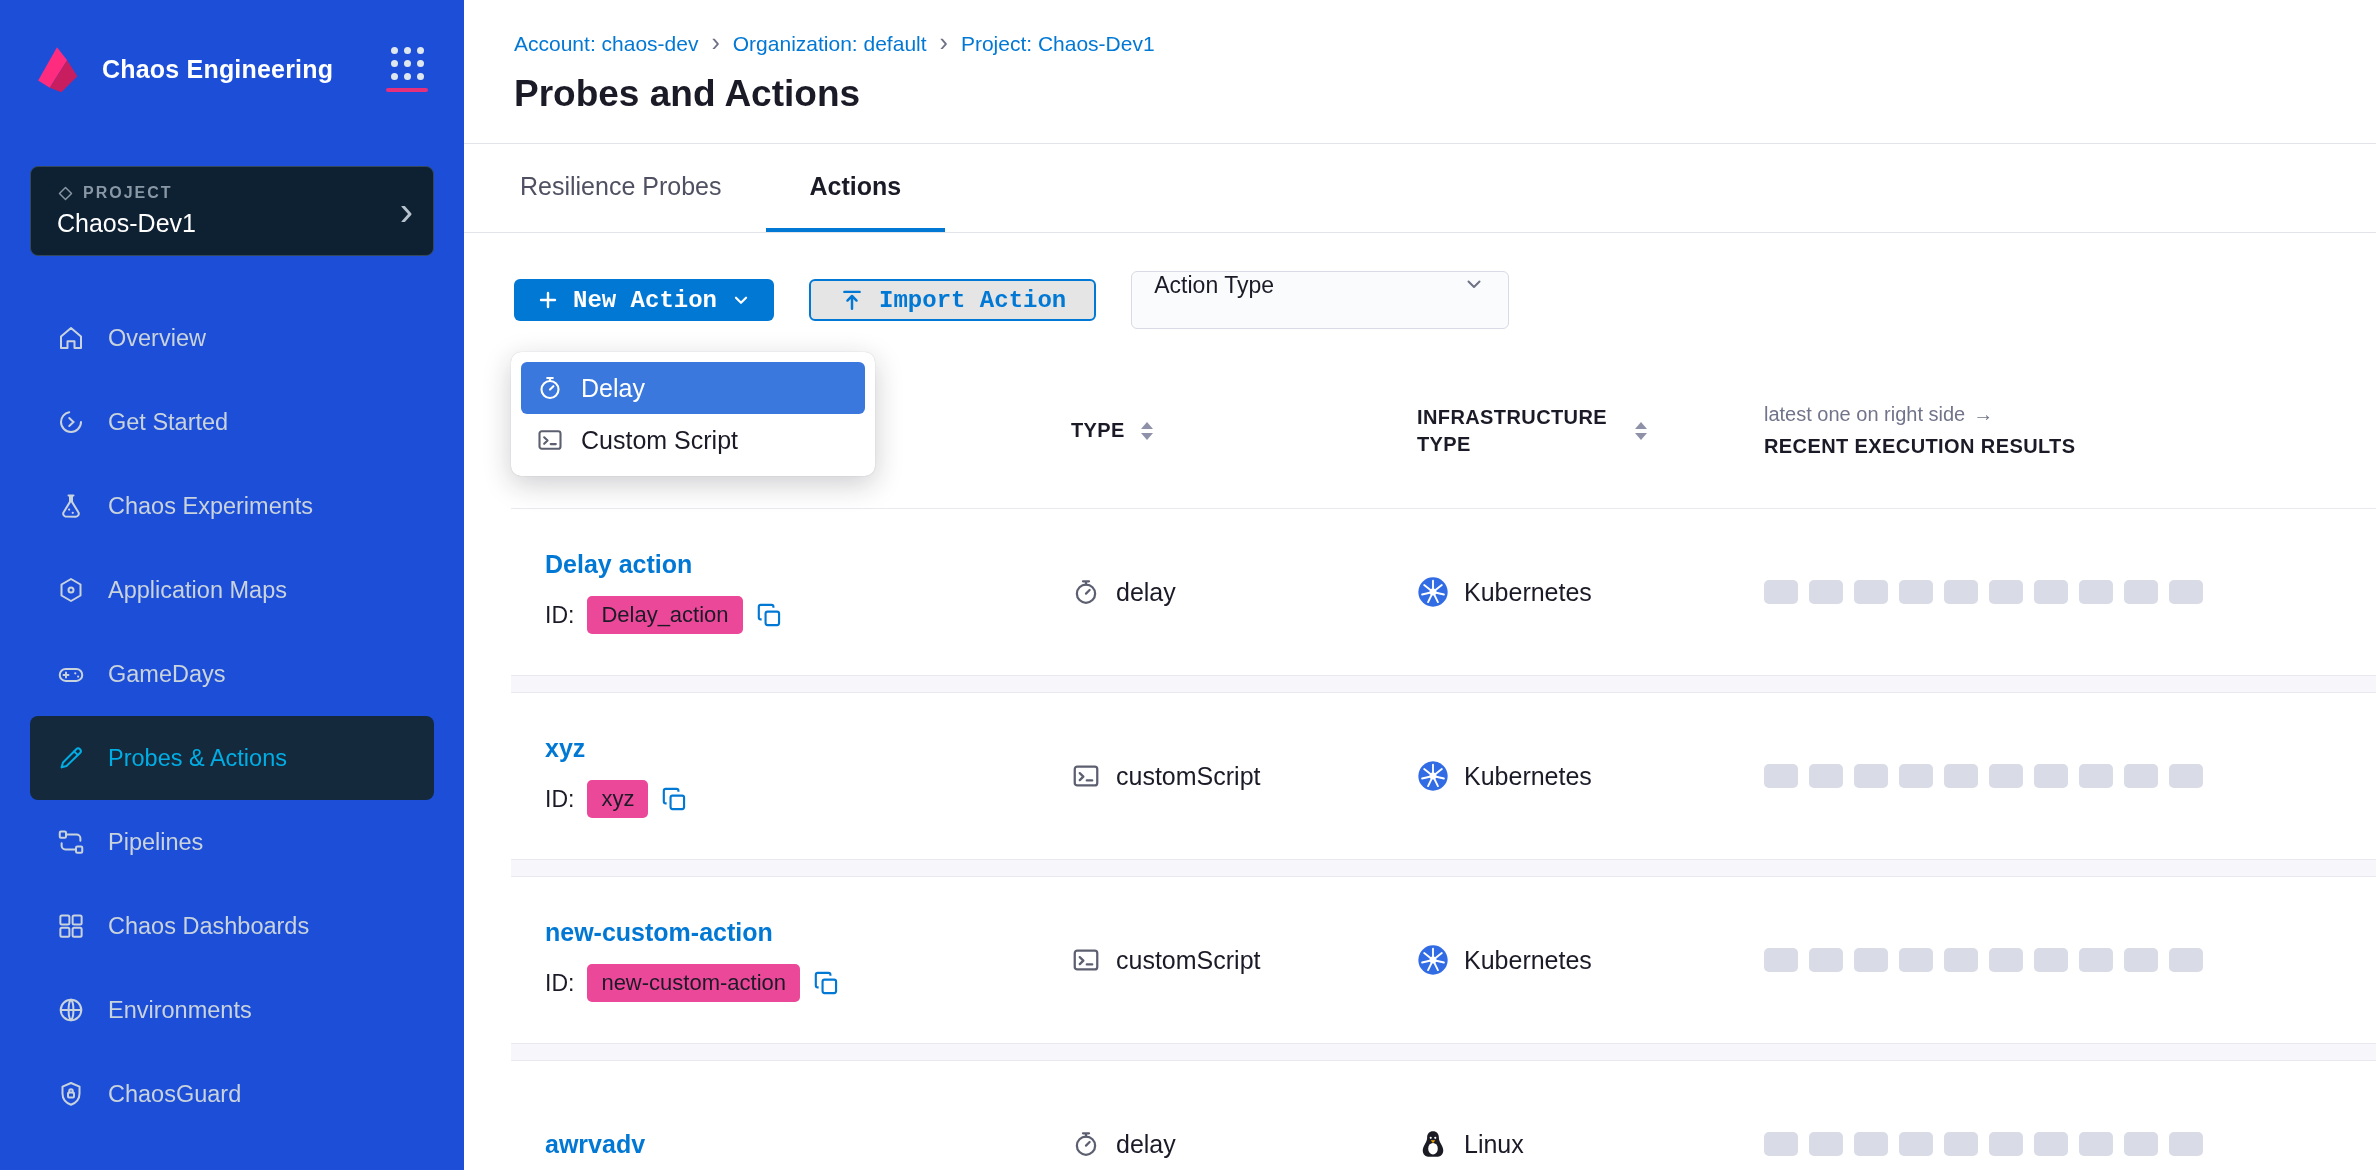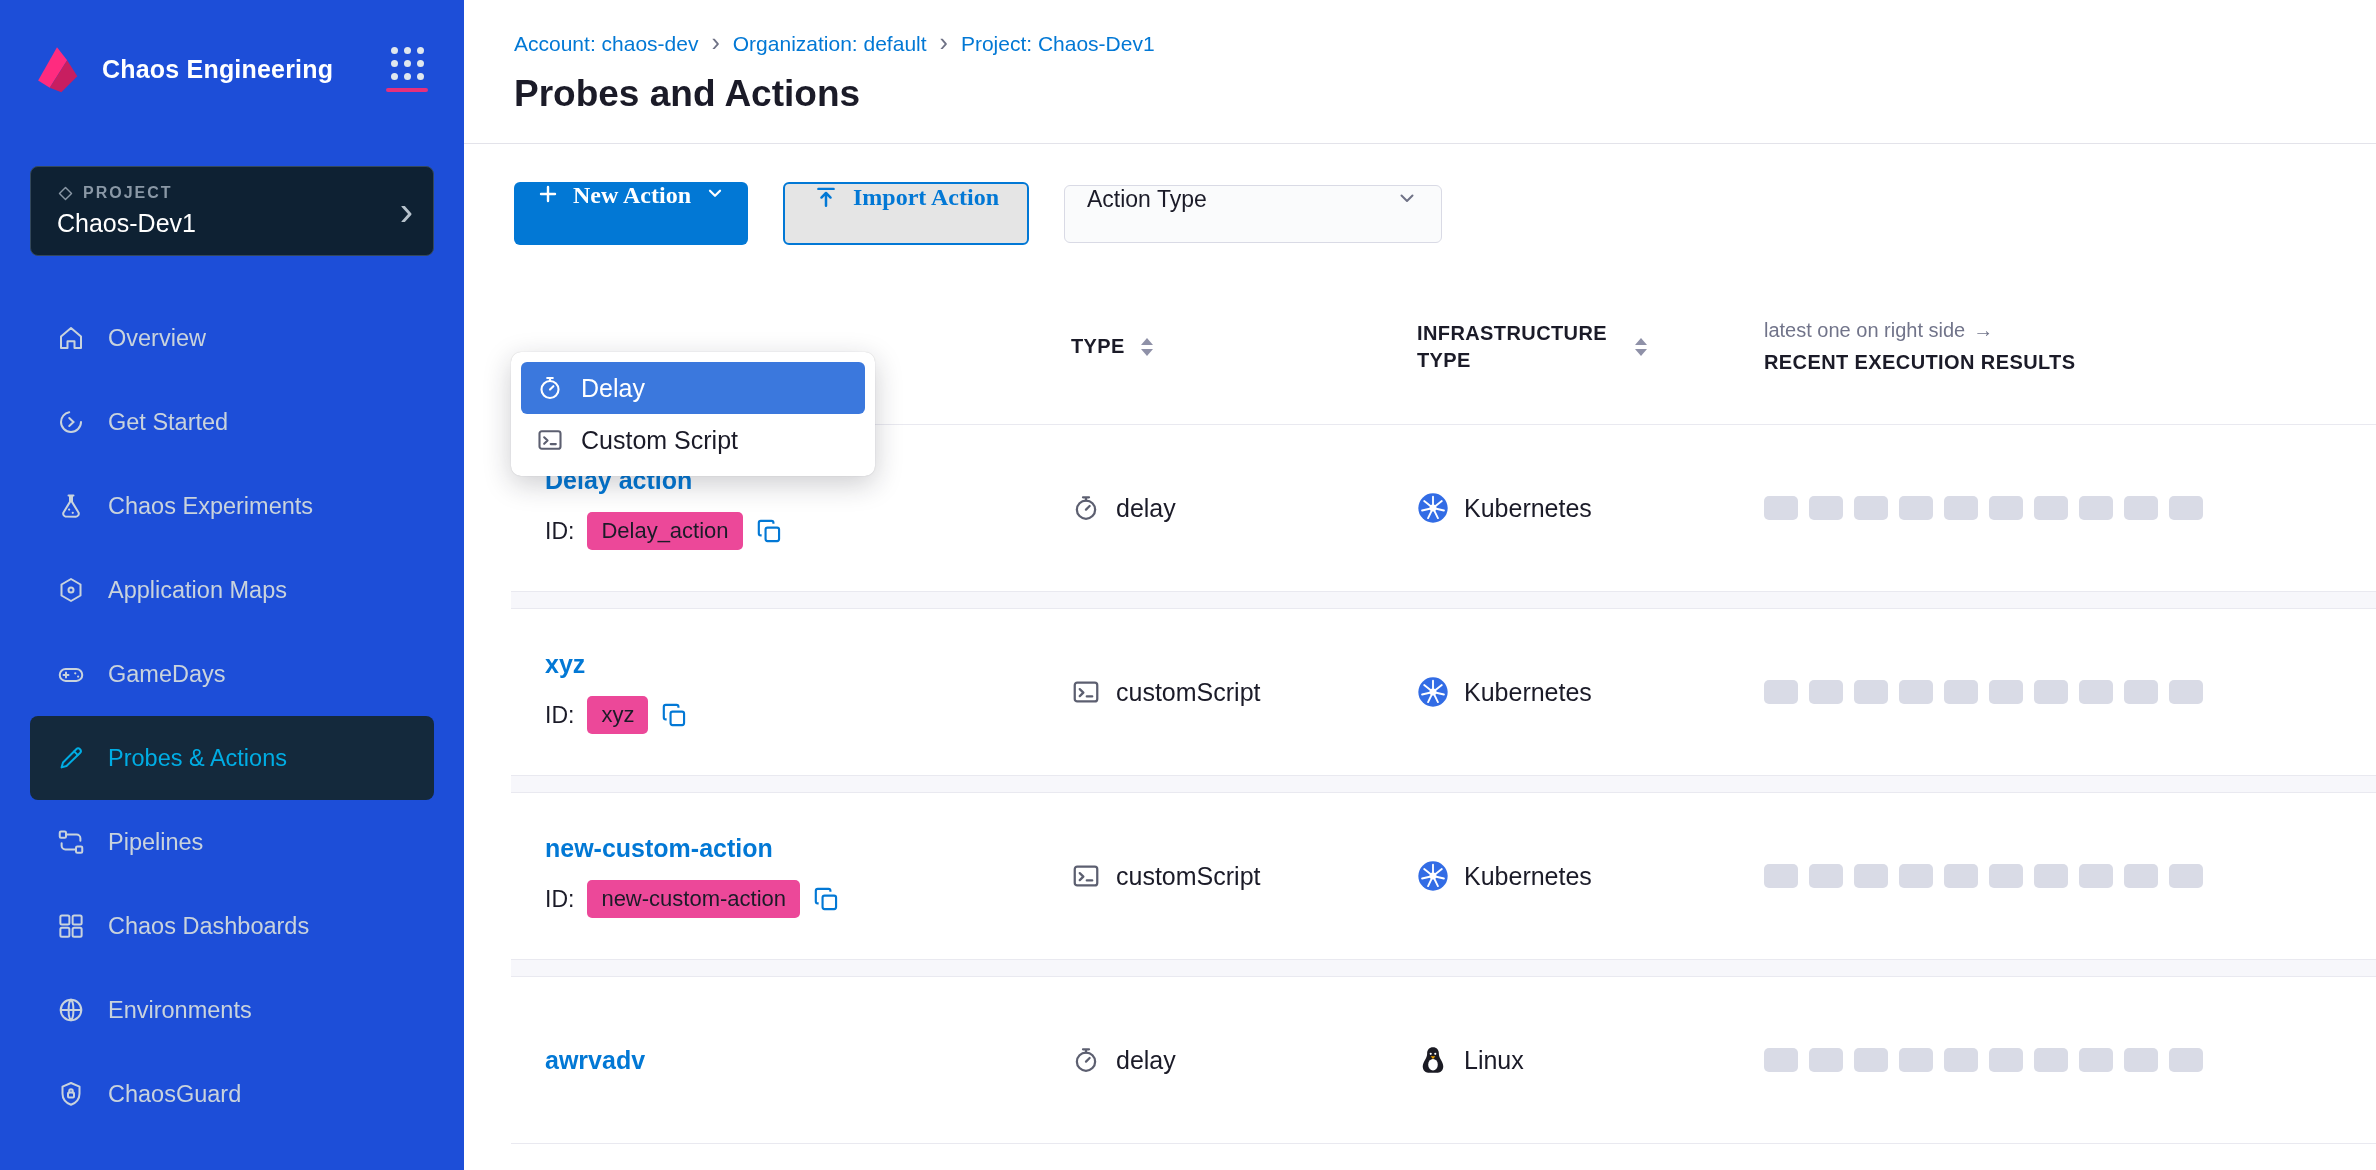--- a/index.html
+++ b/index.html
@@ -44,22 +44,22 @@
 
   .page-title { padding-left: 50px; margin-top: 15px; font-size: 37px; font-weight: 700; color: #1b1b28; }
   .hdr-divider { height: 1px; background: #e3e3ea; margin-top: 28px; }
 
   .tabs-row { display: flex; height: 89px; border-bottom: 1px solid #e3e3ea; padding-left: 12px; }
   .tab { padding: 0 44px; display: flex; align-items: center; font-size: 25px; color: #4f5162;
     cursor: pointer; border-bottom: 4px solid transparent; }
   .tab.active { color: #1b1b28; font-weight: 700; border-bottom-color: #0278d5; }
 
   .toolbar { display: flex; align-items: center; gap: 35px; margin: 38px 0 0 50px; }
-  .btn { height: 63px; border-radius: 6px; display: inline-flex; font-size: 24px;
-    font-weight: 700; cursor: pointer; border: none; font-family: Liberation Serif, serif; }
+  .btn { height: 42px; border-radius: 6px; display: inline-flex; align-items: center; font-size: 24px;
+    font-weight: 700; cursor: pointer; border: none; font-family: Liberation Mono, monospace; }
   .btn-primary { background: #0278d5; color: #ffffff; padding: 0 22px; gap: 13px; }
   .btn-outline { background: #e5e5e5; color: #0278d5; border: 2px solid #0278d5; padding: 0 28px; gap: 14px; }
   .select { width: 378px; height: 58px; border: 1px solid #d9dae5; background: #fafbfc; border-radius: 6px;
     display: flex; align-items: flex-start; padding: 0 22px; font-size: 23px; color: #1b1b28; cursor: pointer; }
   .select span { flex: 1; }
 
   .menu { position: absolute; left: 47px; top: 352px; width: 364px; background: #ffffff; border-radius: 10px;
     padding: 10px; box-shadow: 0 8px 28px rgba(27,27,40,0.22), 0 0 1px rgba(27,27,40,0.25); z-index: 20; }
   .menu-item { height: 52px; display: flex; align-items: center; gap: 17px; padding: 0 15px;
     border-radius: 6px; font-size: 25px; color: #1b1b28; cursor: pointer; }
@@ -245,20 +245,24 @@
     <a>Account: chaos-dev</a>
     <span class="sep">›</span>
     <a>Organization: default</a>
     <span class="sep">›</span>
     <a>Project: Chaos-Dev1</a>
   </div>
 
   <h1 class="page-title">Probes and Actions</h1>
   <div class="hdr-divider"></div>
 
+  <div class="tabs-row">
+    <div class="tab">Resilience Probes</div>
+    <div class="tab active">Actions</div>
+  </div>
 
   <div class="toolbar">
     <button class="btn btn-primary">
       <svg viewBox="0 0 24 24" width="24" height="24" fill="none" stroke="#ffffff" stroke-width="2.4" stroke-linecap="round">
           <path d="M12 5v14M5 12h14"></path>
         </svg>
       <span>New Action</span>
       <svg viewBox="0 0 24 24" width="22" height="22" fill="none" stroke="#ffffff" stroke-width="2.4" stroke-linecap="round" stroke-linejoin="round">
           <path d="M6.5 9.5L12 15l5.5-5.5"></path>
         </svg>

